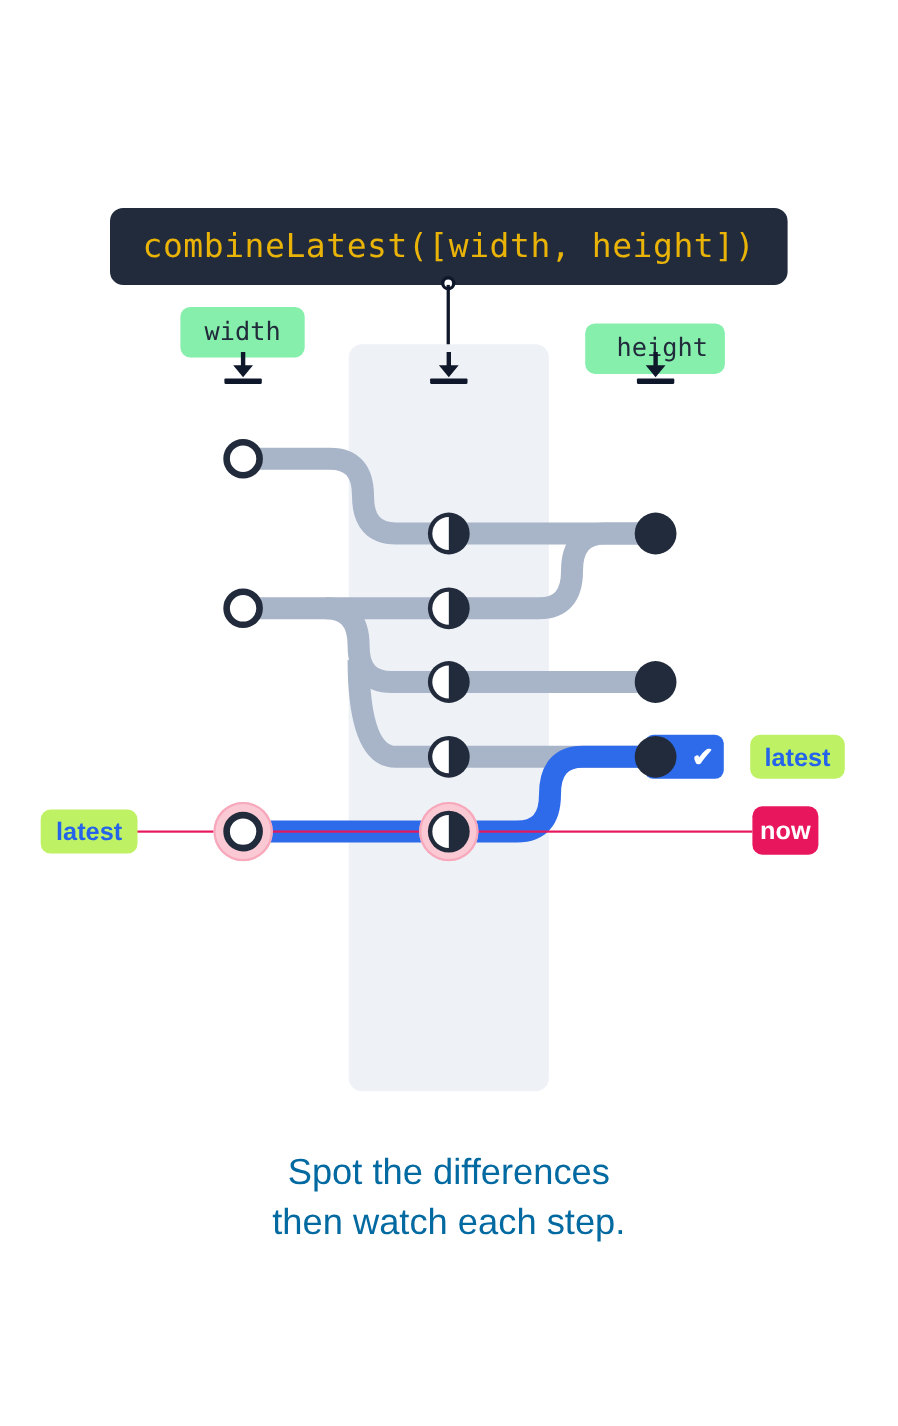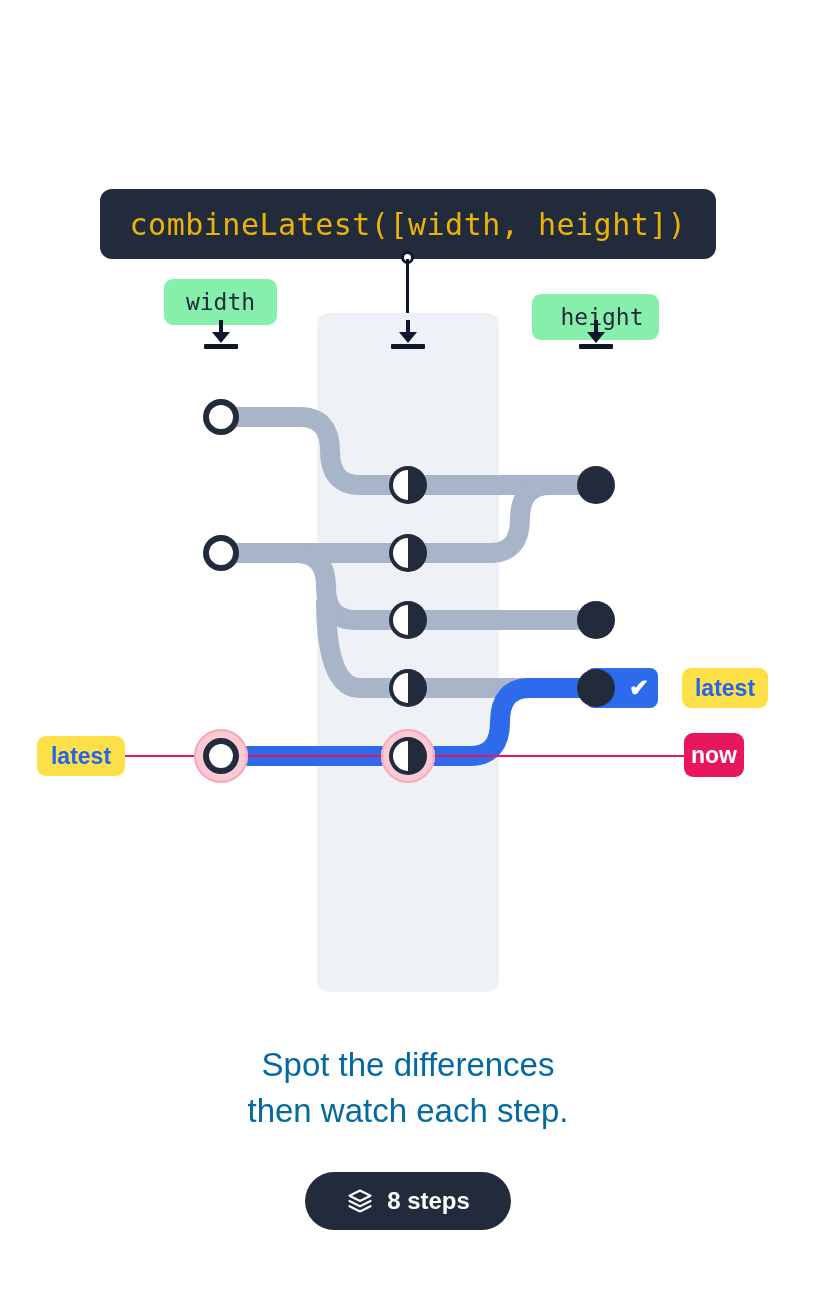--- a/index.html
+++ b/index.html
@@ -120,21 +120,21 @@
     width: 560px; height: 2px; background: #e8175d;
   }
 
   
   .badge {
     position: absolute;
     display: flex; align-items: center; justify-content: center;
     font-size: 23px; font-weight: 700;
     border-radius: 9px;
   }
-  .badge.latest { background: #fde047; color: #2563eb; }
+  .badge.latest { background: #bef264; color: #2563eb; }
   .badge.now    { background: #e8175d; color: #ffffff; }
   #badge-latest-left  { left: 37px;  top: 736px; width: 88px;  height: 40px; }
   #badge-latest-right { left: 682px; top: 668px; width: 86px;  height: 40px; }
   #badge-now          { left: 684px; top: 733px; width: 60px;  height: 44px; }
 
   
   .emit-capsule {
     position: absolute; left: 586px; top: 668px;
     width: 72px; height: 40px;
     background: #2e6bea;
@@ -252,24 +252,14 @@
 
   <div class="badge latest" id="badge-latest-left">latest</div>
   <div class="badge latest" id="badge-latest-right">latest</div>
   <div class="badge now" id="badge-now">now</div>
 
   <div class="caption">
     <div>Spot the differences</div>
     <div>then watch each step.</div>
   </div>
 
-  <div class="steps-btn">
-    <span>
-      <svg width="28" height="28" viewBox="0 0 24 24" fill="none" stroke="#ffffff" stroke-width="1.9" stroke-linejoin="round" stroke-linecap="round">
-        <path d="M12 3 L21 7.5 L12 12 L3 7.5 Z"></path>
-        <path d="M3 12 L12 16.5 L21 12"></path>
-        <path d="M3 16.5 L12 21 L21 16.5"></path>
-      </svg>
-    </span>
-    <span>8 steps</span>
-  </div>
 
 </div>
 
 </body></html>

